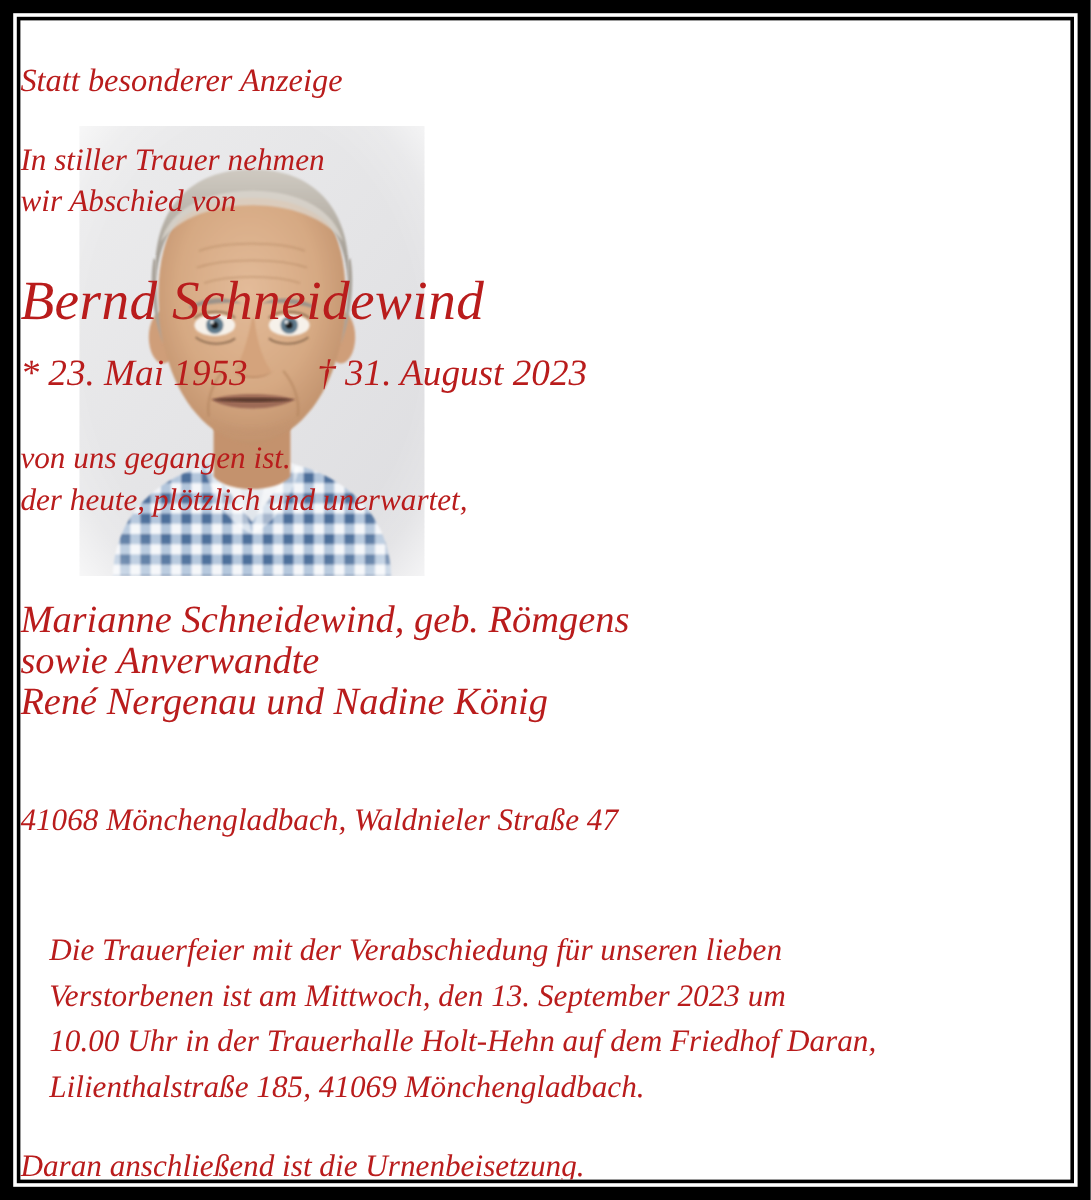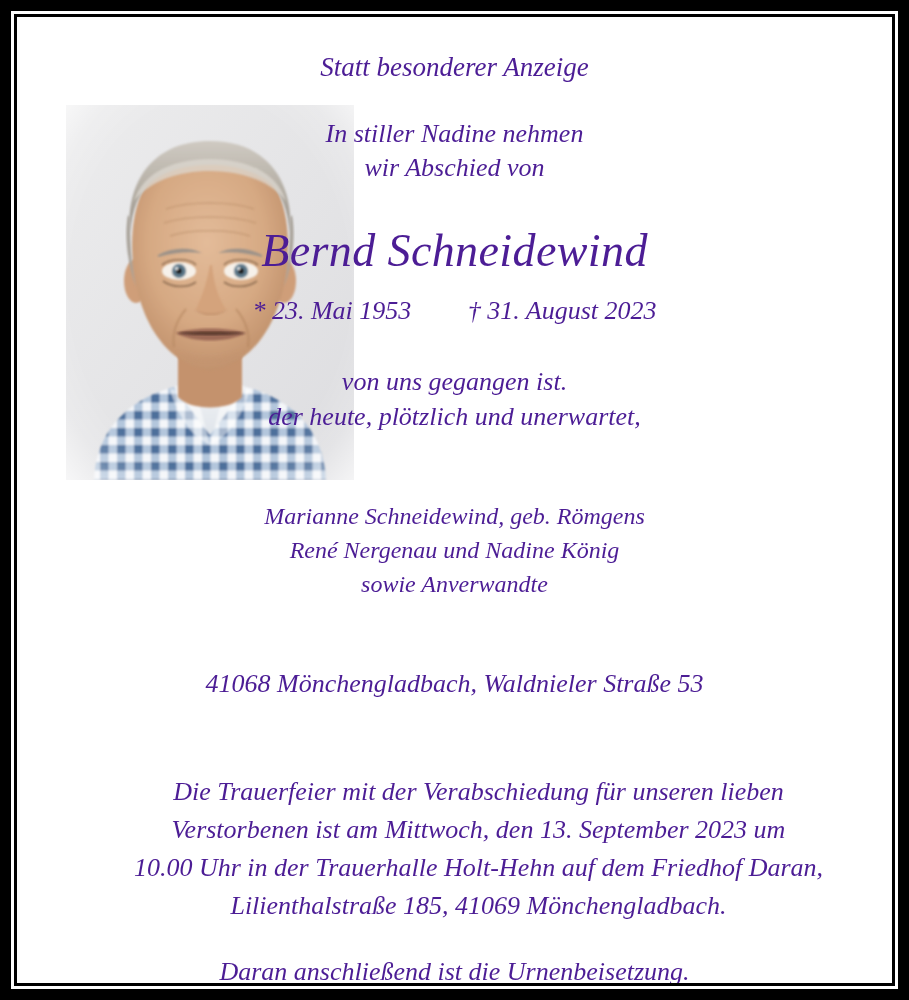--- a/index.html
+++ b/index.html
@@ -70,35 +70,35 @@
   }
   .portrait-canvas svg { display: block; width: 100%; height: 100%; }
 
   
   .text-column {
     position: absolute;
     left: 0;
     top: 0;
     width: 100%;
     height: 100%;
-    text-align: center;
-    color: #4c1d95;
+    text-align: left;
+    color: #b91c1c;
   }
   .line {
     font-style: italic;
     white-space: nowrap;
   }
   .blk { position: absolute; width: 100%; }
 
   .blk-statt       { top: 32px; font-size: 27px; line-height: 36px; }
   .blk-stiller     { top: 100px; font-size: 26px; line-height: 34px; }
   .blk-name        { top: 209px; font-size: 46px; line-height: 50px; letter-spacing: 0.4px; }
-  .blk-dates       { top: 276px; font-size: 26px; line-height: 36px; }
+  .blk-dates       { top: 276px; font-size: 31px; line-height: 36px; }
   .blk-passing     { top: 347px; font-size: 26px; line-height: 35px; }
-  .blk-family      { top: 482px; font-size: 24px; line-height: 34px; }
+  .blk-family      { top: 482px; font-size: 32px; line-height: 34px; }
   .blk-address     { top: 650px; font-size: 26px; line-height: 34px; }
   .blk-service     { top: 756px; font-size: 26px; line-height: 38px; padding-left: 24px; }
   .blk-urn         { top: 938px; font-size: 26px; line-height: 34px; }
 
   .dates-row {
     display: inline-block;
     white-space: nowrap;
   }
   .date-birth { margin-right: 50px; }
   .sym { font-style: italic; }
@@ -216,21 +216,21 @@
           </div>
         </div>
 
         <div class="text-column">
 
           <div class="blk blk-statt">
             <div class="line">Statt besonderer Anzeige</div>
           </div>
 
           <div class="blk blk-stiller">
-            <div class="line">In stiller Nadine nehmen</div>
+            <div class="line">In stiller Trauer nehmen</div>
             <div class="line">wir Abschied von</div>
           </div>
 
           <div class="blk blk-name">
             <div class="line">Bernd Schneidewind</div>
           </div>
 
           <div class="blk blk-dates">
             <span class="dates-row line">
               <span class="date-birth">
@@ -244,26 +244,26 @@
             </span>
           </div>
 
           <div class="blk blk-passing">
             <div class="line">von uns gegangen ist.</div>
             <div class="line">der heute, plötzlich und unerwartet,</div>
           </div>
 
           <div class="blk blk-family">
             <div class="line">Marianne Schneidewind, geb. Römgens</div>
+            <div class="line">sowie Anverwandte</div>
             <div class="line">René Nergenau und Nadine König</div>
-            <div class="line">sowie Anverwandte</div>
           </div>
 
           <div class="blk blk-address">
-            <div class="line">41068 Mönchengladbach, Waldnieler Straße 53</div>
+            <div class="line">41068 Mönchengladbach, Waldnieler Straße 47</div>
           </div>
 
           <div class="blk blk-service">
             <div class="line">Die Trauerfeier mit der Verabschiedung für unseren lieben</div>
             <div class="line">Verstorbenen ist am Mittwoch, den 13. September 2023 um</div>
             <div class="line">10.00 Uhr in der Trauerhalle Holt-Hehn auf dem Friedhof Daran,</div>
             <div class="line">Lilienthalstraße 185, 41069 Mönchengladbach.</div>
           </div>
 
           <div class="blk blk-urn">

